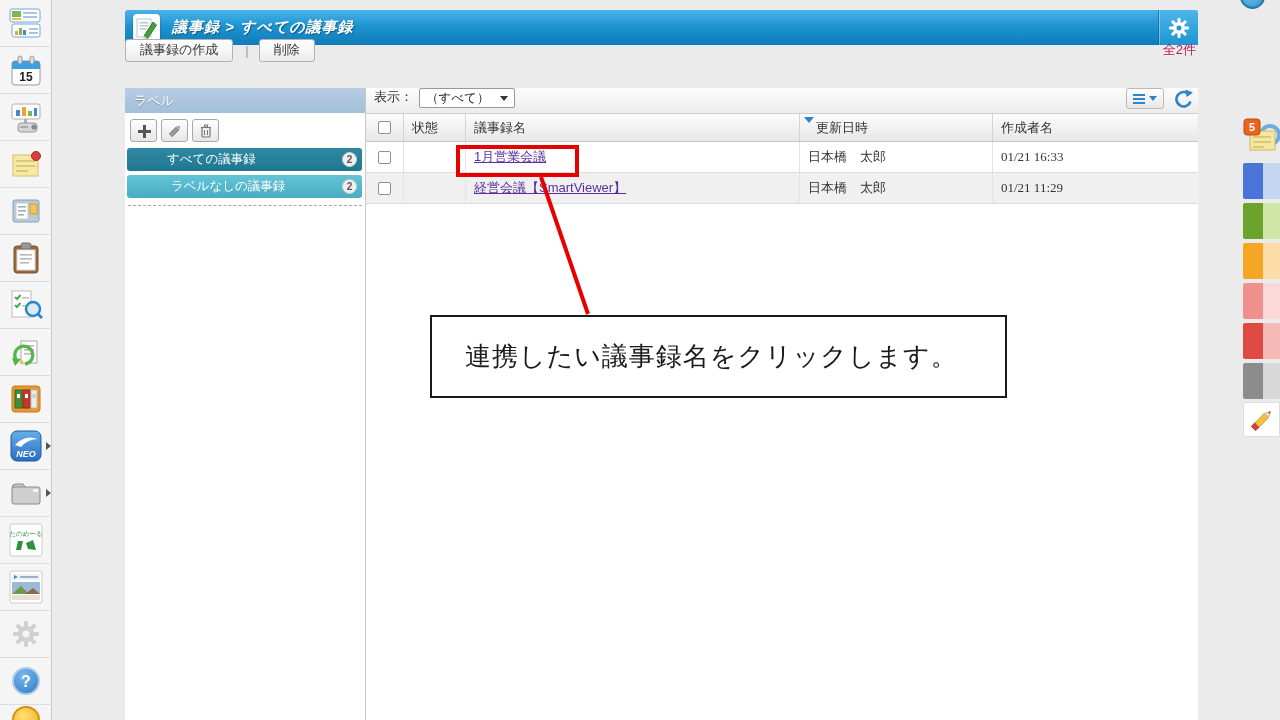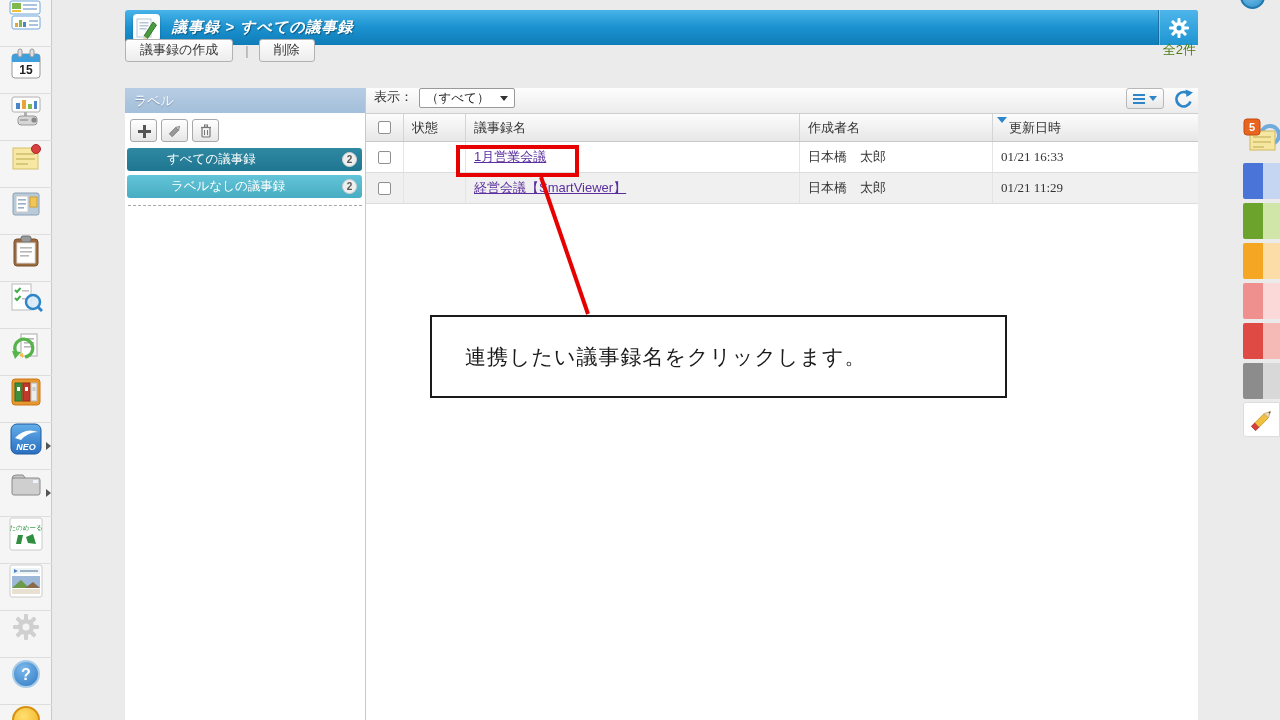--- a/index.html
+++ b/index.html
@@ -2,37 +2,37 @@
 <html><head>
 <meta charset="utf-8">
 <style>
   * { margin:0; padding:0; box-sizing:border-box; }
   html,body { width:1280px; height:720px; overflow:hidden; }
   body { font-family:"Liberation Sans","DejaVu Sans",sans-serif; background:#ebebeb; position:relative; }
   #page { position:absolute; inset:0; width:1280px; height:720px; }
 
   
   .lsb { position:absolute; left:0; top:0; width:52px; height:720px; background:#f5f5f5; border-right:1px solid #c9c9c9; }
-  .lsb .cell { width:52px; height:47px; display:flex; justify-content:center; border-bottom:1px solid #ddd; position:relative; cursor:pointer; }
+  .lsb .cell { width:52px; height:47px; display:flex; align-items:center; justify-content:center; border-bottom:1px solid #ddd; position:relative; cursor:pointer; }
   .lsb .cell .flyout { position:absolute; right:1px; top:50%; margin-top:-4px; width:0; height:0; border-top:4px solid transparent; border-bottom:4px solid transparent; border-left:5px solid #555; }
   .partial-clock { position:absolute; left:12px; top:706px; width:28px; height:28px; border-radius:50%; background:radial-gradient(circle at 40% 35%, #ffe070, #f0b020); border:2px solid #d89010; }
 
   
   .hdr { position:absolute; left:125px; top:10px; width:1073px; height:35px; border-radius:3px 3px 0 0;
          background:linear-gradient(#49b3e9, #1b93d0 48%, #0f7cb8); display:flex; align-items:center; }
   .hdr .app-ic { width:27px; height:27px; margin-left:8px; background:#fff; border-radius:4px; display:flex; align-items:center; justify-content:center; box-shadow:0 1px 2px rgba(0,0,0,.35); }
   .hdr .ttl { color:#fff; font-size:15px; font-weight:bold; font-style:italic; margin-left:12px; text-shadow:1px 1px 1px rgba(0,0,0,.35); letter-spacing:1px; flex:1; }
   .hdr .gear-cell { width:40px; height:35px; display:flex; align-items:center; justify-content:center; cursor:pointer;
          border-left:1px solid rgba(8,70,110,.55); box-shadow:inset 1px 0 0 rgba(255,255,255,.35); background:linear-gradient(#4db5ea,#1e95d2); border-radius:0 3px 0 0; }
 
   
   .acts { position:absolute; left:125px; top:33px; width:1073px; height:34px; display:flex; align-items:center; }
   .btn { height:23px; padding:0 14px; font-size:13px; color:#333; background:linear-gradient(#ffffff,#ececec); border:1px solid #b2b2b2; border-radius:3px; display:flex; align-items:center; cursor:pointer; }
   .acts .sep { color:#9a9a9a; margin:0 10px 0 12px; font-size:13px; }
-  .acts .count { margin-left:auto; font-size:13px; color:#4d7c0f; padding-right:2px;text-align:center; }
+  .acts .count { margin-left:auto; font-size:13px; color:#be185d; padding-right:2px;text-align:center; }
 
   
   .lpanel { position:absolute; left:125px; top:88px; width:241px; height:632px; background:#fff; border-right:1px solid #c9c9c9; }
   .lpanel .ph { height:25px; background:linear-gradient(#b7cde4,#a3bfda); color:#fff; font-size:13px; display:flex; align-items:center; padding-left:9px; text-shadow:0 1px 1px rgba(90,110,140,.6); }
   .lpanel .ptools { display:flex; gap:4px; padding:6px 0 6px 5px; }
   .tbtn { width:27px; height:23px; background:linear-gradient(#fff,#e6e6e6); border:1px solid #a8a8a8; border-radius:3px; display:flex; align-items:center; justify-content:center; cursor:pointer; }
   .litem { margin:0 3px 4px 2px; height:23px; border-radius:3px; display:flex; align-items:center; padding:0 5px 0 7px; color:#fff; font-size:12.5px; cursor:pointer; justify-content:space-between; }
   .litem .bdg { width:15px; height:15px; border-radius:50%; background:#efefef; color:#555; font-size:10px; font-weight:bold; display:flex; align-items:center; justify-content:center; border:1px solid #cfcfcf; }
   .ldash { border-top:1px dashed #a8a8a8; margin:7px 3px 0 3px; }
 
@@ -57,21 +57,21 @@
   .trow { height:31px; font-size:13px; color:#333; border-bottom:1px solid #ddd; }
   .trow > div { display:flex; align-items:center; padding-left:8px; border-right:1px solid #e4e4e4; }
   .trow > div:first-child { justify-content:center; padding-left:0; }
   .trow > div:last-child { border-right:none;font-family:Liberation Serif, serif; }
   .trow.alt { background:#f0f0f0; }
   .cbx { width:13px; height:13px; background:#fff; border:1px solid #909090; border-radius:2px; cursor:pointer; }
   a.mlink { color:#5b2f9e; text-decoration:underline; cursor:pointer; }
 
   
   .anno-svg { position:absolute; left:0; top:0; width:1280px; height:720px; pointer-events:none; z-index:60; }
-  .callout { position:absolute; left:430px; top:315px; width:577px; height:83px; background:#fff; border:2px solid #1a1a1a; z-index:55; display:flex; align-items:center; padding-left:33px; font-size:21px; color:#1a1a1a; letter-spacing:1px; }
+  .callout { position:absolute; left:430px; top:315px; width:577px; height:83px; background:#fff; border:2px solid #1a1a1a; z-index:55; display:flex; align-items:center; padding-left:33px; font-size:26px; color:#1a1a1a; letter-spacing:1px; }
 
   
   .ric { position:absolute; cursor:pointer; }
   .swatch { position:absolute; left:1243px; width:37px; height:36px; border-radius:2px 0 0 2px; cursor:pointer; }
   .pencil-cell { position:absolute; left:1243px; top:402px; width:37px; height:35px; background:#fff; border:1px solid #ddd; border-radius:3px 0 0 3px; display:flex; align-items:center; justify-content:center; cursor:pointer; }
   .top-partial { position:absolute; left:1240px; top:-16px; width:25px; height:25px; border-radius:50%; background:radial-gradient(circle at 40% 35%, #7cc4ec, #2e8fc8); border:2px solid #1f78ae; }
 </style>
 </head>
 <body>
 
@@ -355,25 +355,25 @@
         </svg>
       </div>
     </div>
 
     <div class="grid thead">
       <div>
           <span class="cbx"></span>
         </div>
       <div>状態</div>
       <div>議事録名</div>
-      <div>作成者名</div>
       <div>
         <span class="sortTri"></span>
         <span class="upd-label">更新日時</span>
       </div>
+      <div>作成者名</div>
     </div>
 
     <div class="grid trow">
       <div>
           <span class="cbx"></span>
         </div>
       <div></div>
       <div>
           <a class="mlink">1月営業会議</a>
         </div>

